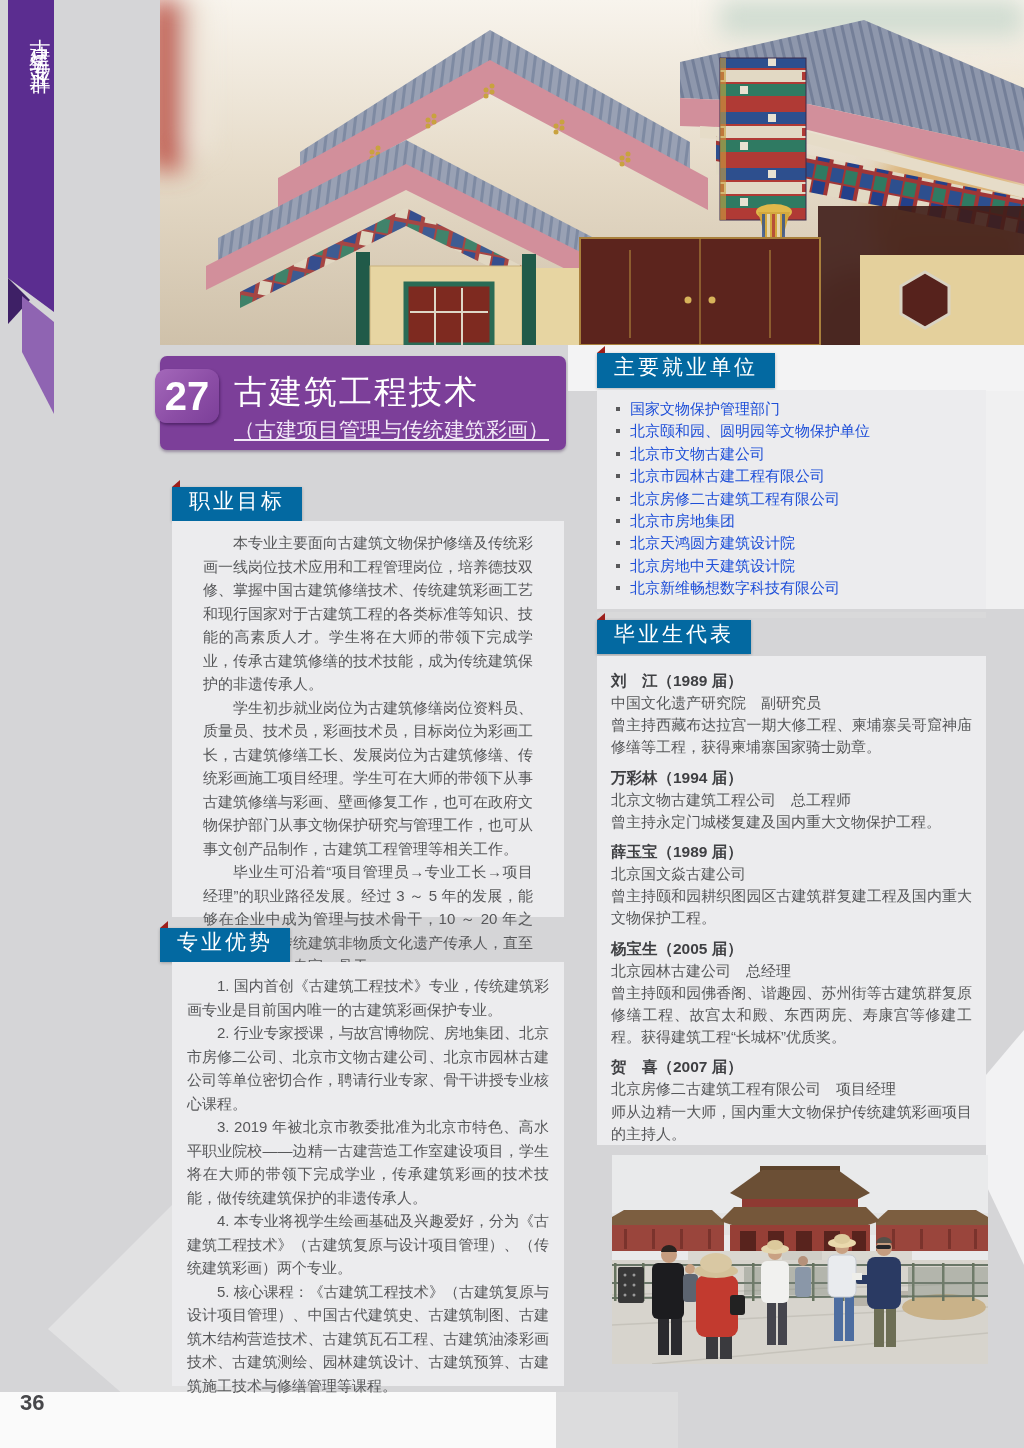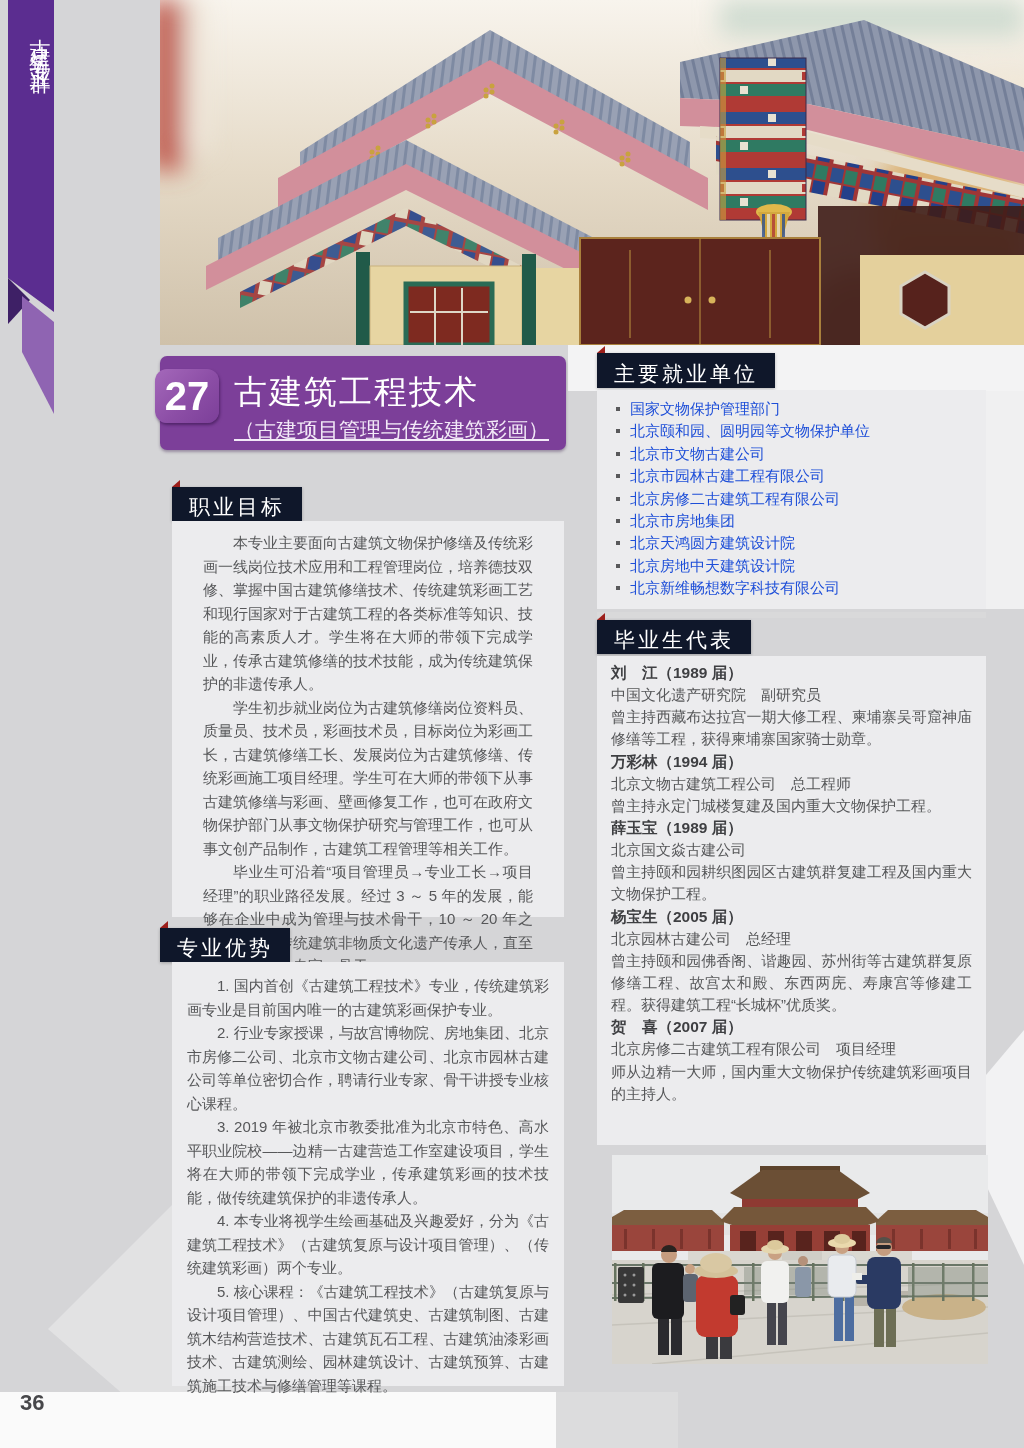--- a/index.html
+++ b/index.html
@@ -39,22 +39,22 @@
     background:linear-gradient(135deg,#a468ba 0%,#8c4ea6 55%,#7c3f99 100%);
     border-radius:12px;box-shadow:1px 2px 3px rgba(40,10,60,.5);
     display:flex;align-items:center;justify-content:center;
     font-size:40px;font-weight:bold;color:#fff;
   }
   .title-main{position:absolute;left:74px;top:14px;font-size:33px;color:#ffffff;letter-spacing:2px;font-weight:500;}
   .title-sub{position:absolute;left:74px;top:60px;font-size:21px;color:#f2e9f7;text-decoration:underline;}
 
   
   .banner{
-    position:absolute;height:34px;background:#0f172a;color:#ffffff;
-    display:flex;align-items:flex-end;padding:0 17px;
+    position:absolute;height:34px;background:#0369a1;color:#ffffff;
+    display:flex;align-items:flex-start;padding:0 17px;
     font-size:21px;letter-spacing:3px;
     box-shadow:0 1px 3px rgba(0,0,0,.25);
   }
   .banner::before{
     content:"";position:absolute;left:0;top:-7px;width:0;height:0;
     border-bottom:7px solid #9c1f1b;border-left:8px solid transparent;
   }
   .banner-career{left:172px;top:487px;}
   .banner-adv{left:160px;top:928px;}
   .banner-emp{left:597px;top:353px;height:35px;}
@@ -65,21 +65,21 @@
   .career-box{left:172px;top:521px;width:392px;height:396px;padding:10px 31px;}
   .adv-box{left:172px;top:962px;width:392px;height:424px;padding:12px 15px;}
   .box p{margin:0;text-indent:2em;font-size:15px;line-height:23.5px;color:#565759;}
 
   .employers-box{left:597px;top:390px;width:389px;height:219px;padding:8px 14px;}
   .employers-box ul{list-style:none;margin:0;padding:0;}
   .employers-box li{display:flex;font-size:15px;line-height:22.4px;color:#1d4ed8;}
   .bullet{width:4px;height:4px;background:#58585a;margin:9px 10px 0 5px;flex:none;}
 
   .grads-box{left:597px;top:656px;width:389px;height:489px;padding:6px 14px;}
-  .grad-name{font-weight:bold;color:#3e3f42;font-size:15.5px;line-height:22px;}
+  .grad-name{font-weight:bold;color:#3e3f42;font-size:15.5px;line-height:22px;margin-top:8px;}
   .grad-line{font-size:15px;line-height:22.2px;color:#565759;}
 </style>
 </head>
 <body>
 
 <svg id="bg-decor" aria-hidden="true">
   <rect x="568" y="345" width="456" height="46" fill="#f3f3f4"></rect>
   <rect x="986" y="391" width="38" height="218" fill="#f0f0f1"></rect>
   <polygon points="986,1075 1024,1030 1024,1265 986,1185" fill="#f2f2f3"></polygon>
   <polygon points="185,1192 322,1329 185,1448 48,1329" fill="#e2e2e3"></polygon>

